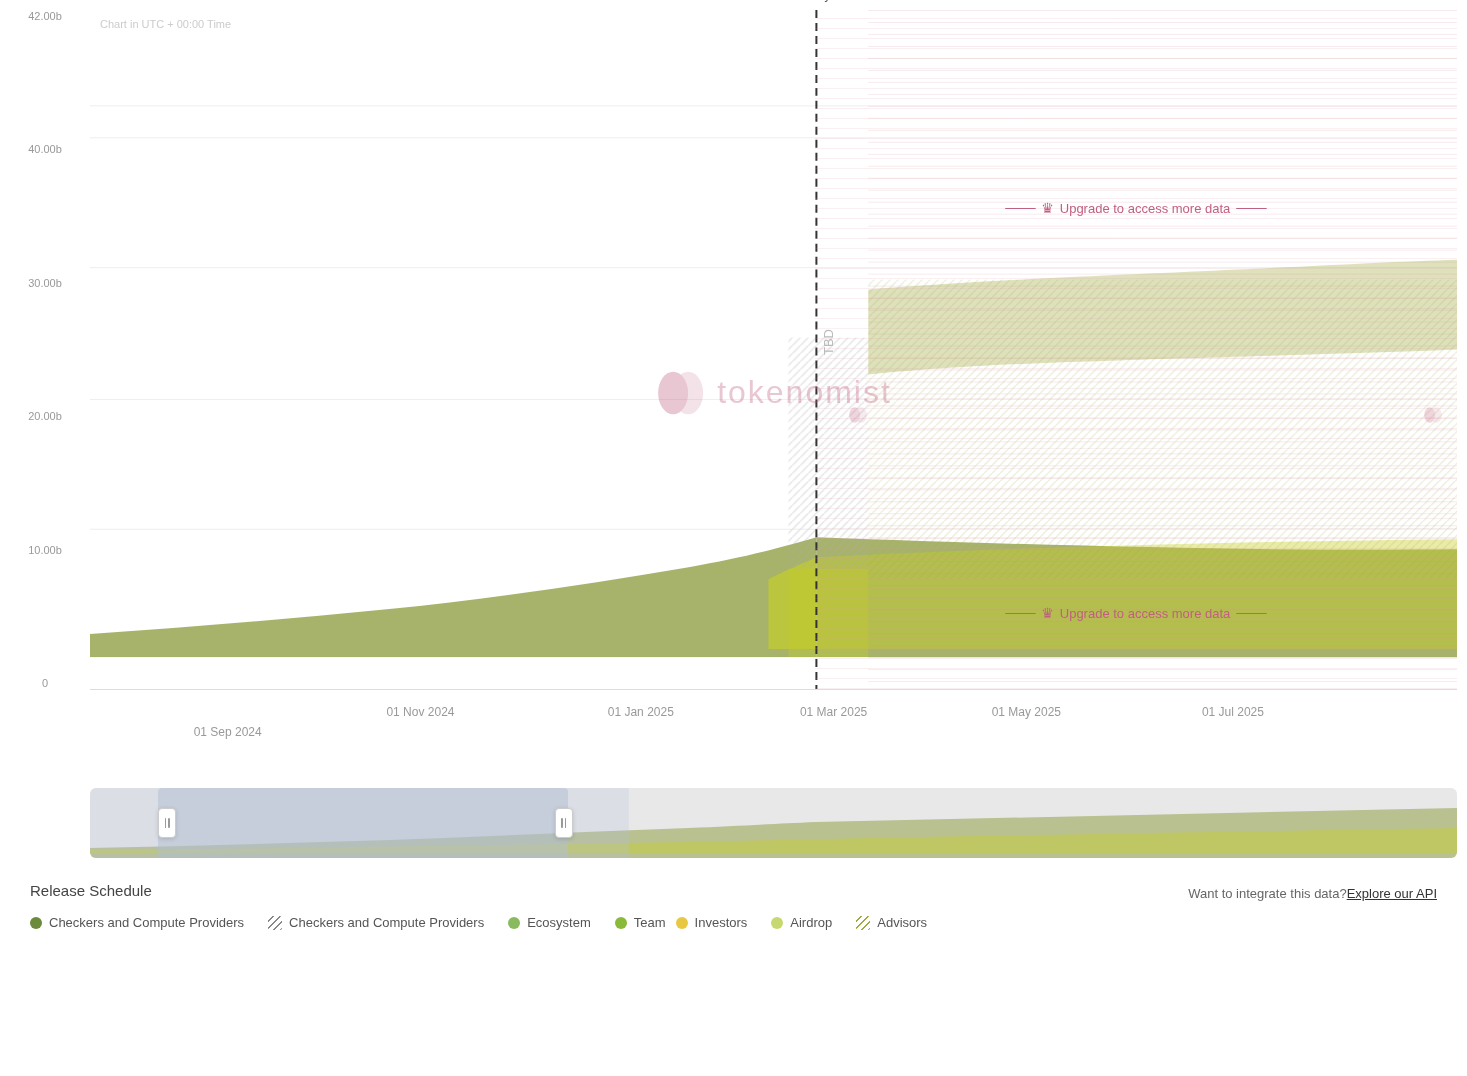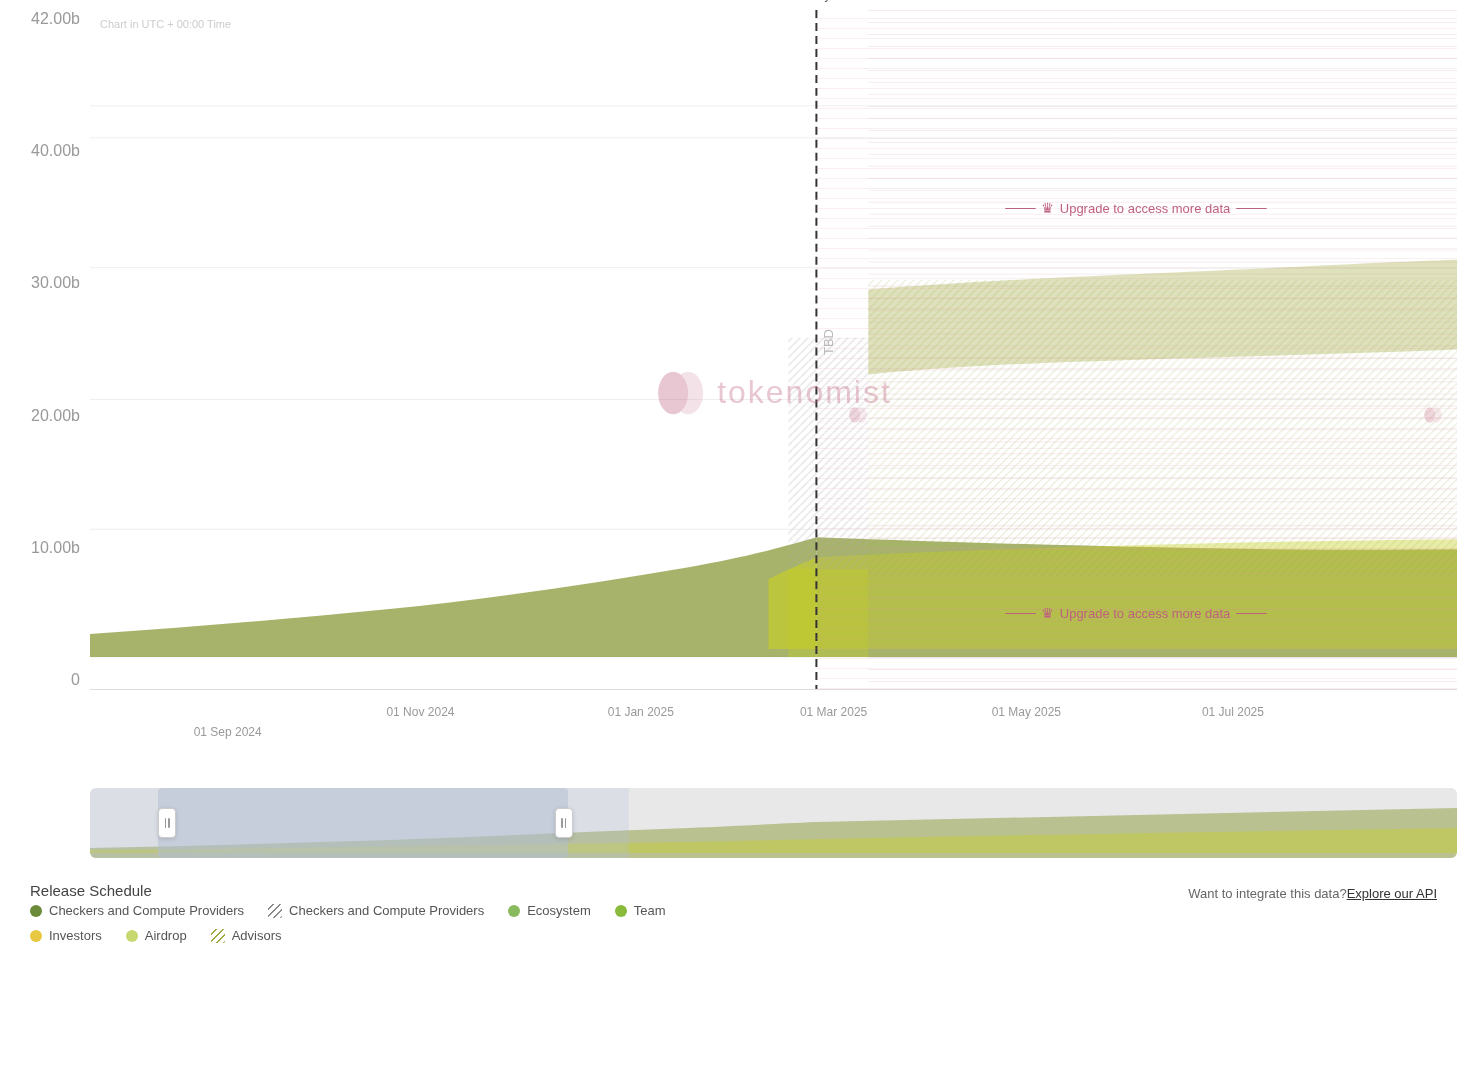--- a/index.html
+++ b/index.html
@@ -30,23 +30,23 @@
     .y-axis {
       position: absolute;
       left: -80px;
       top: 0;
       height: 100%;
       display: flex;
       flex-direction: column-reverse;
       justify-content: space-between;
     }
     .y-label {
-      font-size: 16px;
+      font-size: 11px;
       color: #999;
-      text-align: right;
+      text-align: center;
       width: 70px;
     }
 
     
     .utc-label {
       position: absolute;
       top: 8px;
       left: 10px;
       font-size: 11px;
       color: #ccc;
@@ -229,28 +229,27 @@
     .release-section {
       padding: 24px 30px;
       display: flex;
       align-items: flex-start;
       justify-content: space-between;
     }
     .release-title {
       font-size: 15px;
       color: #444;
       font-weight: 500;
-      margin-bottom: 4px;
+      margin-bottom: 16px;
     }
     .legend-container {
       flex: 1;
     }
     .legend-rows {
       display: flex;
-      flex-direction: column;
       gap: 10px;
     }
     .legend-row {
       display: flex;
       align-items: center;
       gap: 24px;
       flex-wrap: wrap;
     }
     .legend-item {
       display: flex;

